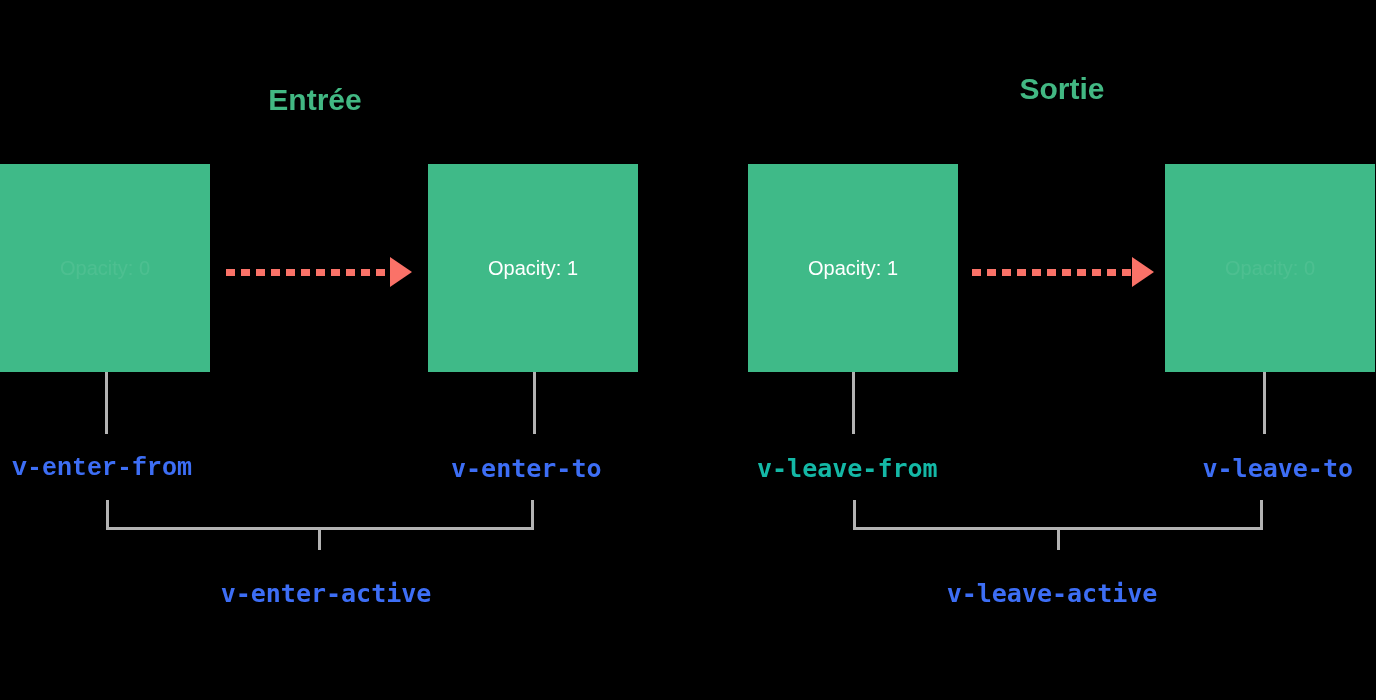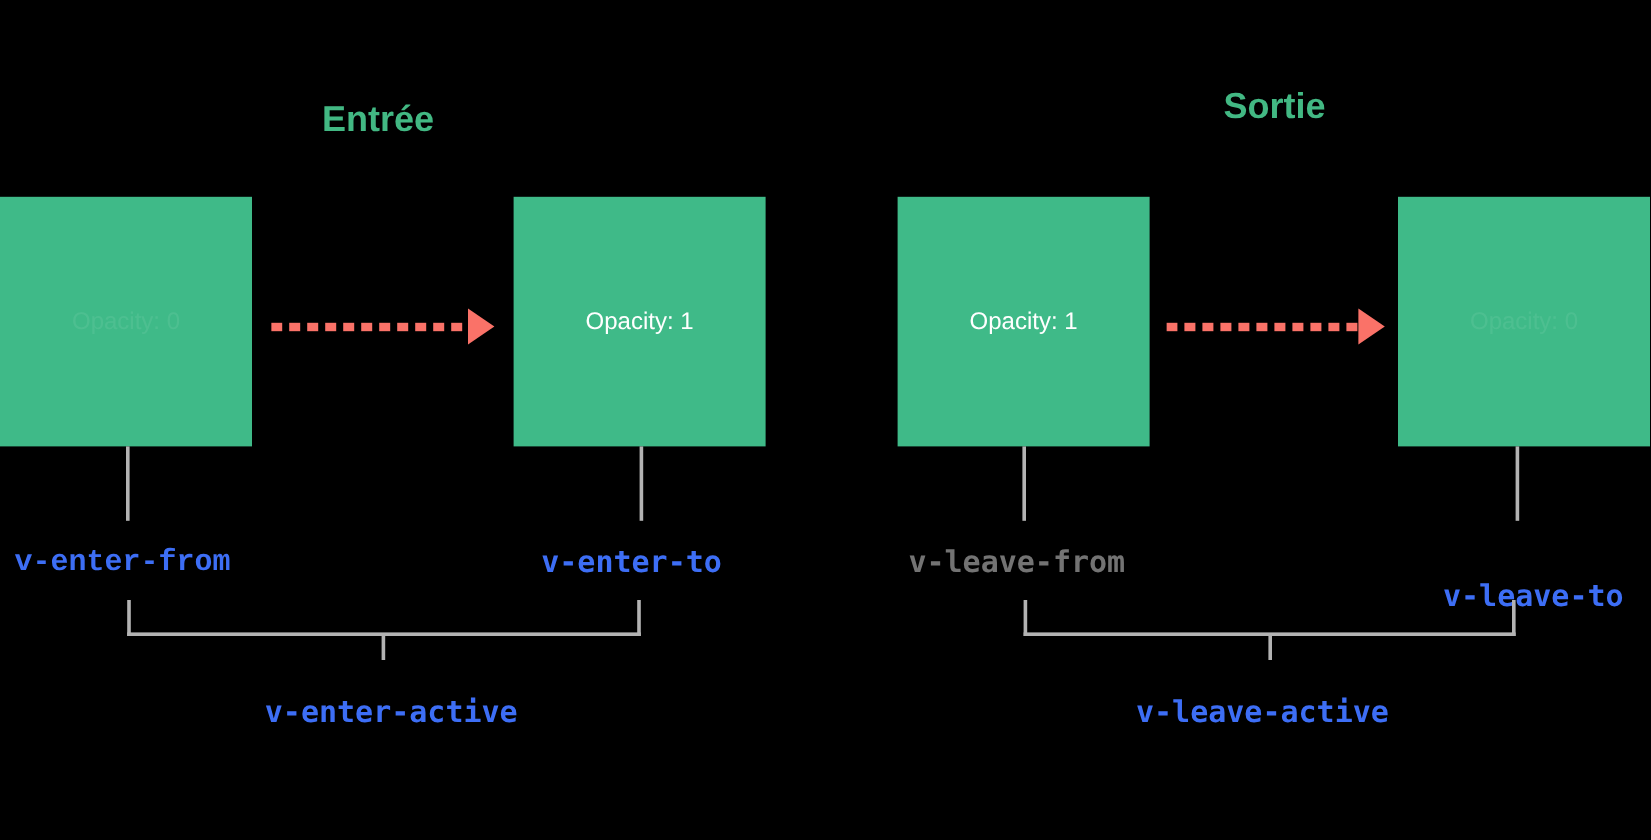--- a/index.html
+++ b/index.html
@@ -93,21 +93,21 @@
   .class-label {
     position: absolute;
     font-family: "DejaVu Sans Mono", "Liberation Mono", monospace;
     font-size: 25px;
     font-weight: bold;
     white-space: nowrap;
     line-height: 1;
   }
   .class-label.center { transform: translateX(-50%); }
   .class-label.left   { transform: none; }
-  .class-label.right  { transform: translateX(-100%); margin-top: 28px; }
+  .class-label.right  { transform: translateX(-100%); }
 
   
   .bracket {
     position: absolute;
     height: 30px;
     border-left: 3px solid;
     border-right: 3px solid;
     border-bottom: 3px solid;
     box-sizing: border-box;
   }
@@ -165,21 +165,21 @@
     </div>
 
     <div class="arrow" style="left: 972px; top: 260px; width: 182px; color: rgb(250, 114, 104);">
       <span class="shaft"></span>
       <span class="head"></span>
     </div>
 
     <div class="stem" style="left: 852px; top: 372px; height: 62px; background: rgb(179, 179, 179);"></div>
     <div class="stem" style="left: 1263px; top: 372px; height: 62px; background: rgb(179, 179, 179);"></div>
 
-    <div class="class-label left" style="left: 757px; top: 456px; color: #737373;">v-leave-from</div>
+    <div class="class-label left" style="left: 757px; top: 456px; color: #14b8a6;">v-leave-from</div>
 
     <div class="class-label right" style="left: 1353px; top: 456px; color: rgb(61, 110, 245);">v-leave-to</div>
 
     <div class="bracket" style="left: 853px; top: 500px; width: 410px; border-color: rgb(179, 179, 179);"></div>
     <div class="bracket-stem" style="left: 1057px; top: 528px; background: rgb(179, 179, 179);"></div>
 
     <div class="class-label center" style="left: 1052px; top: 581px; color: rgb(61, 110, 245);">v-leave-active</div>
   </div>
 
 </div>

